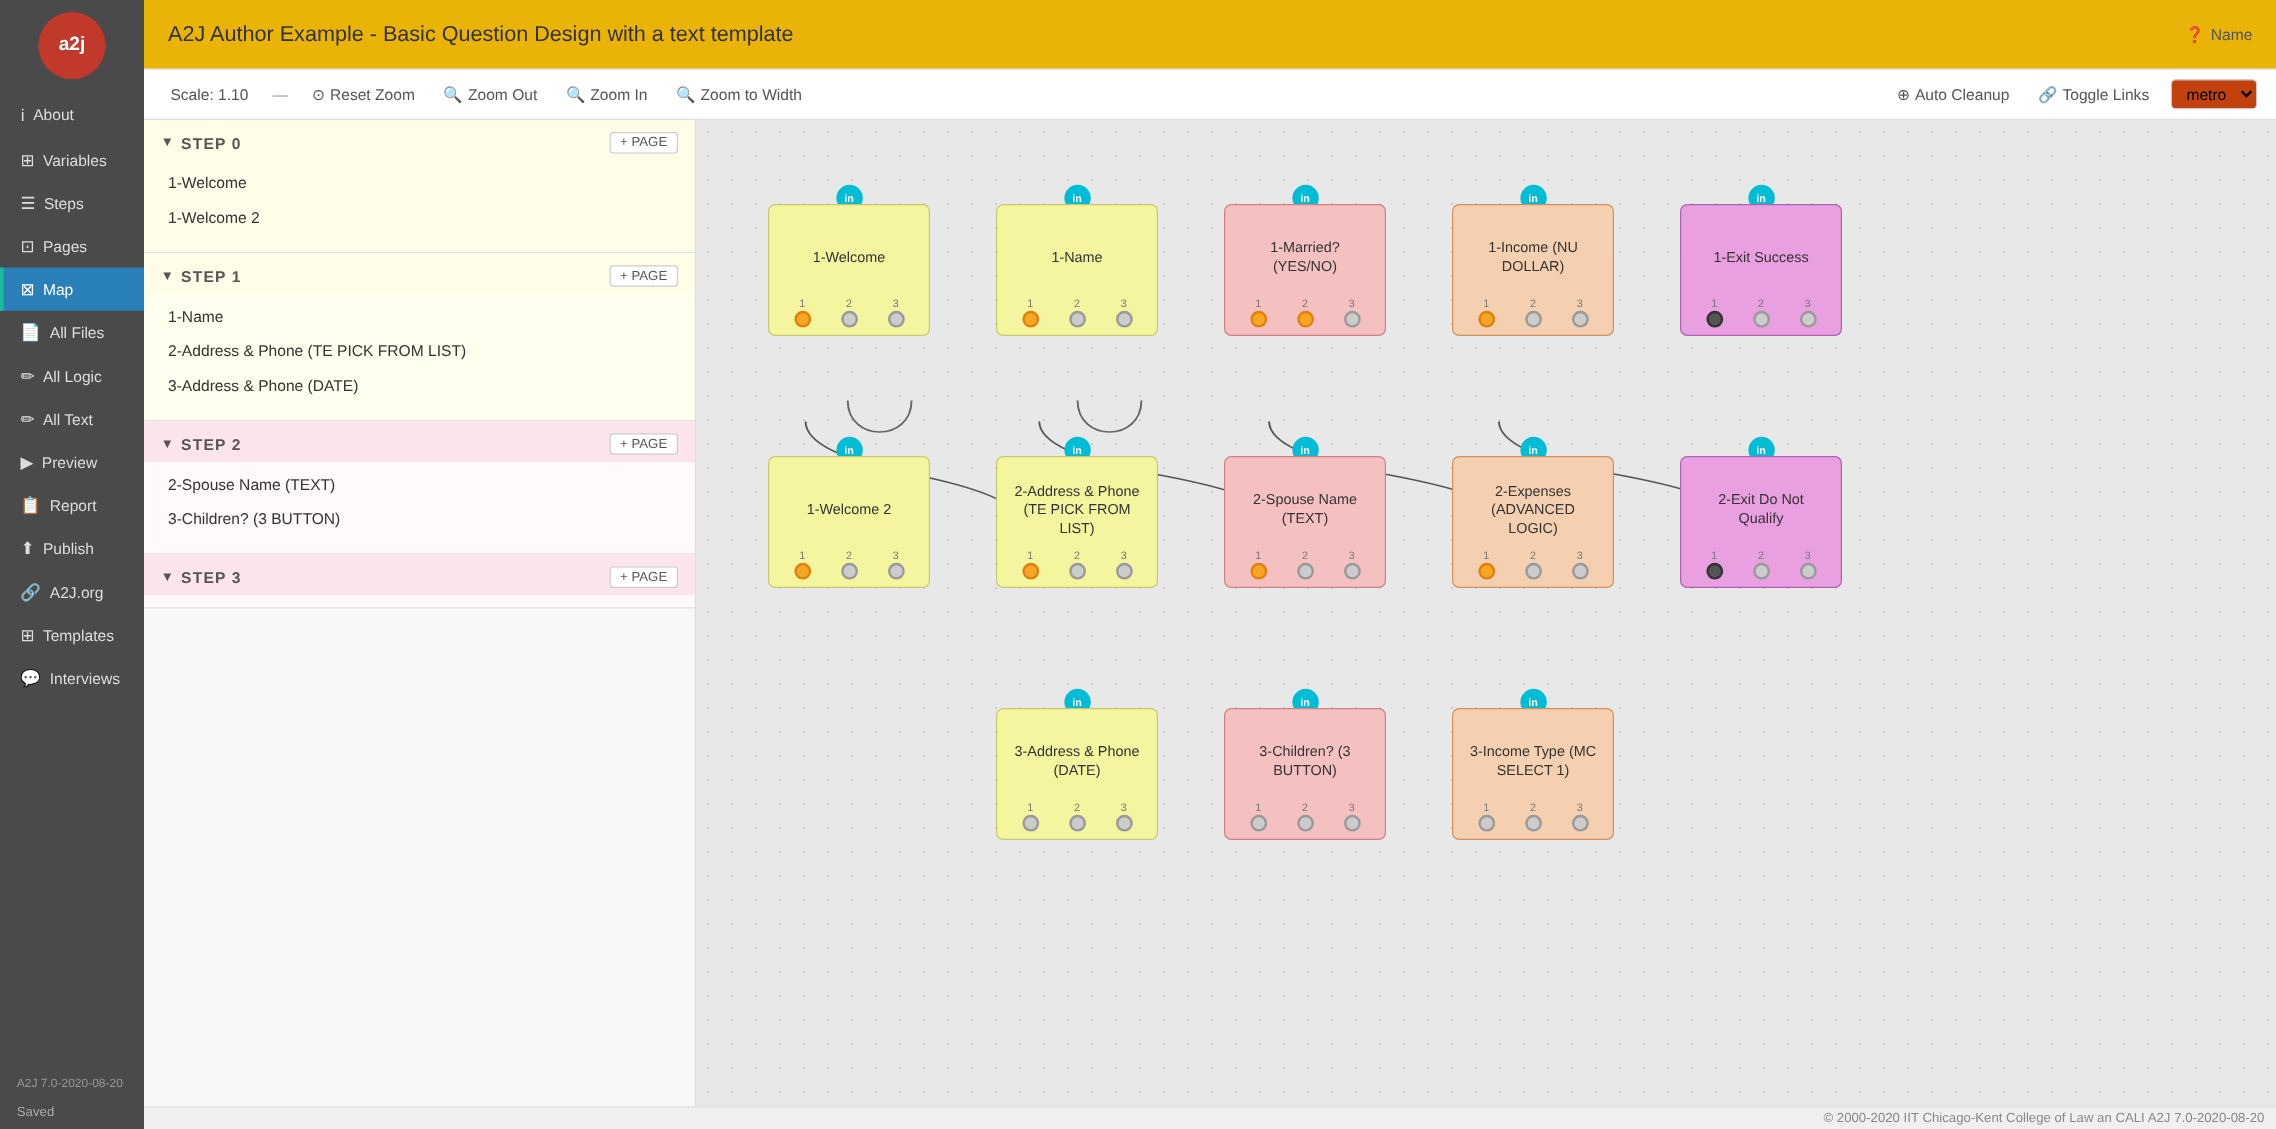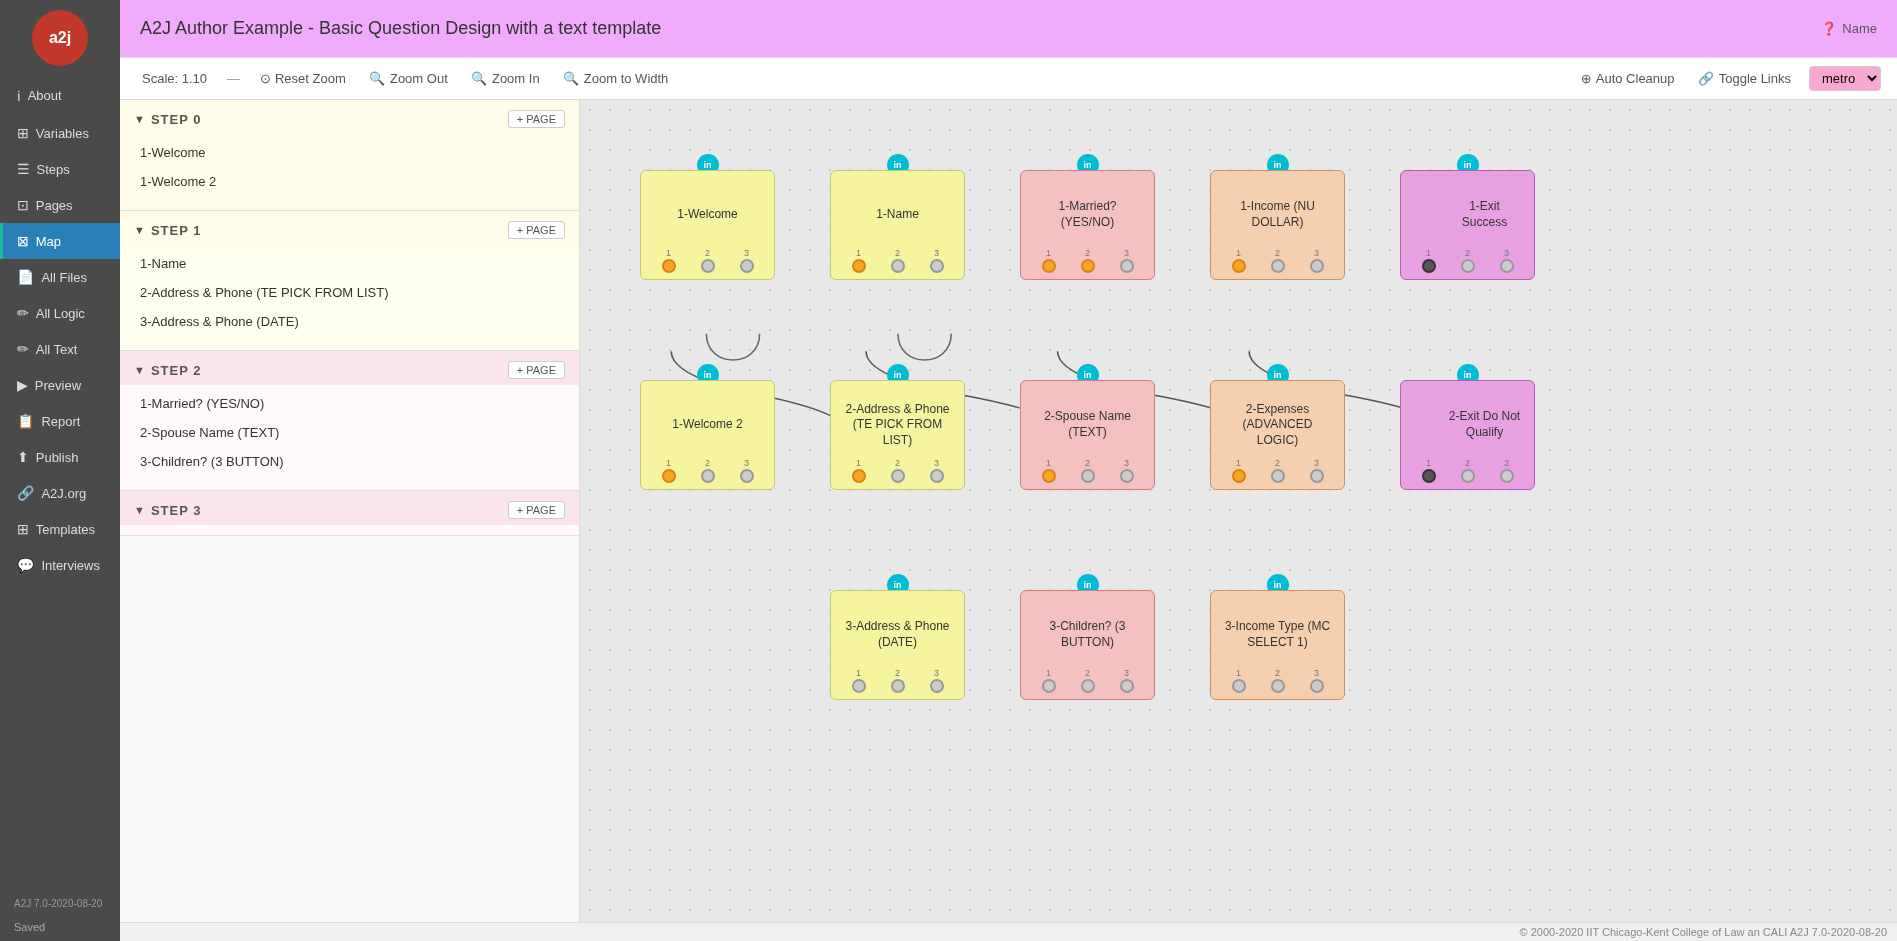--- a/index.html
+++ b/index.html
@@ -61,21 +61,21 @@
     
     #main {
       flex: 1;
       display: flex;
       flex-direction: column;
       overflow: hidden;
     }
 
     
     #header {
-      background: #f0abfc;
+      background: #eab308;
       padding: 10px 20px;
       display: flex;
       align-items: center;
       justify-content: space-between;
       border-bottom: 1px solid #ddd;
       height: 58px;
     }
     #header .title {
       font-size: 18px;
       font-weight: 400;
@@ -115,21 +115,21 @@
       margin-left: auto;
       display: flex;
       align-items: center;
       gap: 12px;
     }
     .toolbar-select {
       border: 1px solid #ccc;
       border-radius: 4px;
       padding: 3px 8px;
       font-size: 13px;
-      background: #f9a8d4;
+      background: #c2410c;
       cursor: pointer;
     }
 
     
     #content {
       display: flex;
       flex: 1;
       overflow: hidden;
     }
 
@@ -214,21 +214,21 @@
       justify-content: center;
       position: relative;
       font-size: 12px;
       text-align: center;
       padding: 10px 8px 30px;
       border: 1.5px solid rgba(0,0,0,0.15);
     }
 
     .node-yellow { background: #f5f5a0; border-color: #c8c870; }
     .node-pink { background: #f5c0c0; border-color: #d08080; }
-    .node-purple { background: #e8a0e0; border-color: #b060b0; padding-left: 42px; }
+    .node-purple { background: #e8a0e0; border-color: #b060b0; }
     .node-peach { background: #f5d0b0; border-color: #d09060; }
 
     .node-title { font-size: 12px; color: #333; line-height: 1.3; padding: 0 4px; }
 
     .node-in-badge {
       position: absolute;
       top: -16px;
       left: 50%;
       transform: translateX(-50%);
       background: #00bcd4;
@@ -442,21 +442,20 @@
 
       <div class="step-section step-2-section">
         <div class="step-header step-2-header">
           <div class="step-header-left">
             <span class="step-chevron">▼</span>
             <span class="step-label">STEP 2</span>
           </div>
           <button class="add-page-btn">+ PAGE</button>
         </div>
         <div class="step-pages">
-          <div class="page-item">1-Married? (YES/NO)</div>
           <div class="page-item">2-Spouse Name (TEXT)</div>
           <div class="page-item">3-Children? (3 BUTTON)</div>
         </div>
       </div>
 
       <div class="step-section" style="background:#fff9f9;">
         <div class="step-header step-2-header">
           <div class="step-header-left">
             <span class="step-chevron">▼</span>
             <span class="step-label">STEP 3</span>

